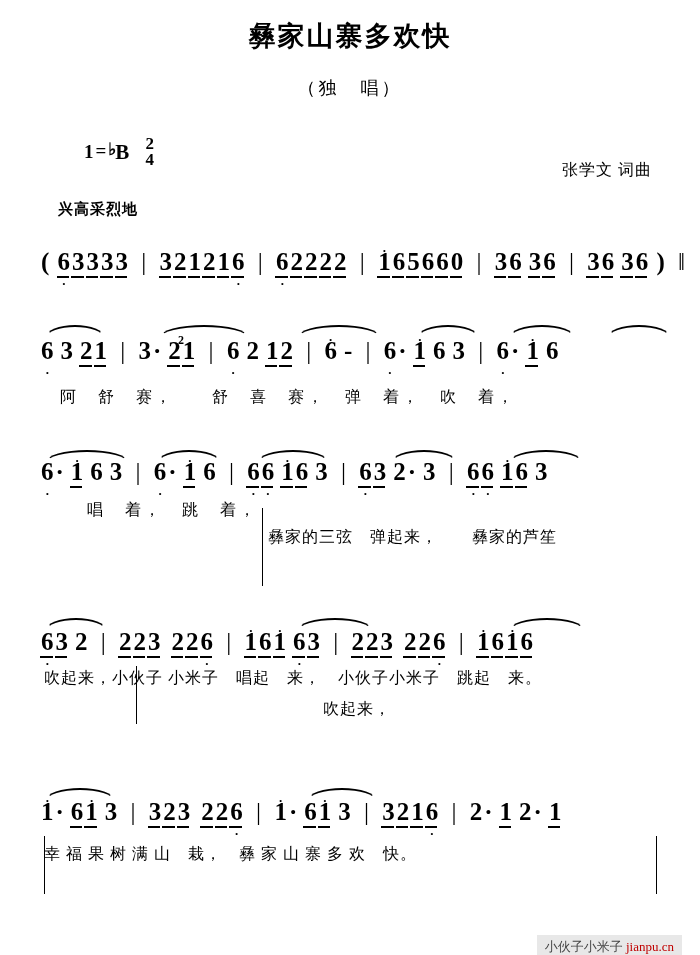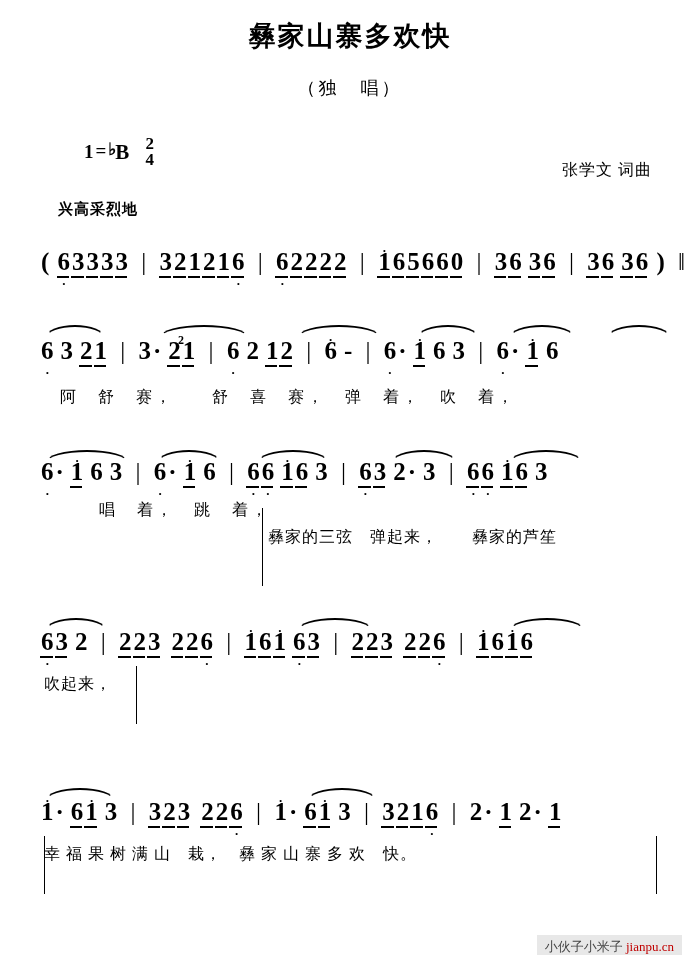--- a/index.html
+++ b/index.html
@@ -254,21 +254,21 @@
         <span class="bar">|</span>
         <span class="n">6<span class="dot-lo">.</span></span><span class="n">·</span><span class="sp-s"></span><span class="n u1">1<span class="dot-hi">.</span></span><span class="sp-s"></span><span class="n">6</span>
         <span class="bar">|</span>
         <span class="n u1">6<span class="dot-lo">.</span></span><span class="n u1">6<span class="dot-lo">.</span></span><span class="sp-s"></span><span class="n u1">1<span class="dot-hi">.</span></span><span class="n u1">6</span><span class="sp-s"></span><span class="n">3</span>
         <span class="bar">|</span>
         <span class="n u1">6<span class="dot-lo">.</span></span><span class="n u1">3</span><span class="sp-s"></span><span class="n">2</span><span class="n">·</span><span class="sp-s"></span><span class="n">3</span>
         <span class="bar">|</span>
         <span class="n u1">6<span class="dot-lo">.</span></span><span class="n u1">6<span class="dot-lo">.</span></span><span class="sp-s"></span><span class="n u1">1<span class="dot-hi">.</span></span><span class="n u1">6</span><span class="sp-s"></span><span class="n">3</span>
       </div>
     </div>
-    <div class="lyric" style="margin-top:4px; margin-left:12px; letter-spacing:3px;padding-left:47px;">唱　着，　跳　着，</div>
+    <div class="lyric" style="margin-top:4px; margin-left:0; letter-spacing:3px;padding-left:47px;">唱　着，　跳　着，</div>
     <div class="lyric" style="margin-top:6px; margin-left:228px;">彝家的三弦　弹起来，　　彝家的芦笙</div>
     <div class="boxline" style="left:222px; top:62px; height:78px;"></div>
   </div>
 
   <div class="staff" style="top:598px;">
     <div style="position:relative;height:48px;">
       <div class="slur" style="left:6px; top:2px; width:58px;"></div>
       <div class="slur" style="left:258px; top:2px; width:72px;"></div>
       <div class="slur" style="left:470px; top:2px; width:72px;"></div>
       <div class="notes" style="position:absolute; top:12px; left:0;">
@@ -276,21 +276,22 @@
         <span class="bar">|</span>
         <span class="n u1">2</span><span class="n u1">2</span><span class="n u1">3</span><span class="sp"></span><span class="n u1">2</span><span class="n u1">2</span><span class="n u1">6<span class="dot-lo">.</span></span>
         <span class="bar">|</span>
         <span class="n u1">1<span class="dot-hi">.</span></span><span class="n u1">6</span><span class="n u1">1<span class="dot-hi">.</span></span><span class="sp-s"></span><span class="n u1">6<span class="dot-lo">.</span></span><span class="n u1">3</span>
         <span class="bar">|</span>
         <span class="n u1">2</span><span class="n u1">2</span><span class="n u1">3</span><span class="sp"></span><span class="n u1">2</span><span class="n u1">2</span><span class="n u1">6<span class="dot-lo">.</span></span>
         <span class="bar">|</span>
         <span class="n u1">1<span class="dot-hi">.</span></span><span class="n u1">6</span><span class="n u1">1<span class="dot-hi">.</span></span><span class="n u1">6</span>
       </div>
     </div>
-    <div class="lyric" style="margin-top:10px; margin-left:4px;">吹起来，</div>
+    <div class="lyric" style="margin-top:4px; margin-left:4px;">吹起来，小伙子 小米子　唱起　来，　小伙子小米子　跳起　来。</div>
+    <div class="lyric" style="margin-top:10px; margin-left:4px;text-align:center;">吹起来，</div>
     <div class="boxline" style="left:96px; top:50px; height:58px;"></div>
   </div>
 
   <div class="staff" style="top:768px;">
     <div style="position:relative;height:48px;">
       <div class="slur" style="left:6px; top:2px; width:66px;"></div>
       <div class="slur" style="left:268px; top:2px; width:66px;"></div>
       <div class="notes" style="position:absolute; top:12px; left:0;">
         <span class="n">1<span class="dot-hi">.</span></span><span class="n">·</span><span class="sp-s"></span><span class="n u1">6</span><span class="n u1">1<span class="dot-hi">.</span></span><span class="sp-s"></span><span class="n">3</span>
         <span class="bar">|</span>

